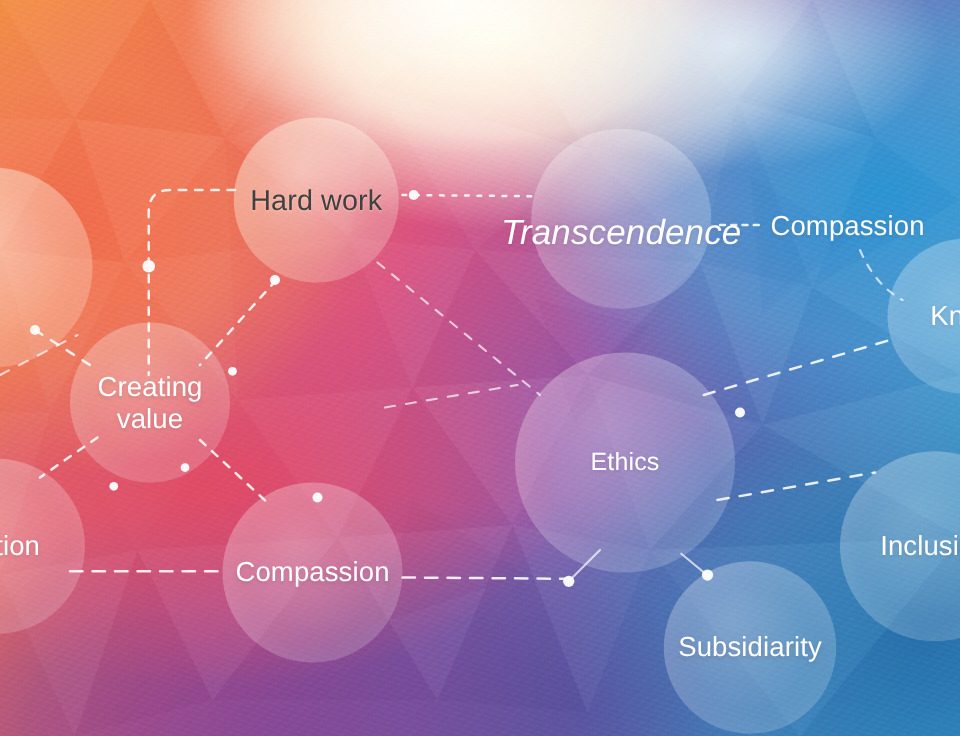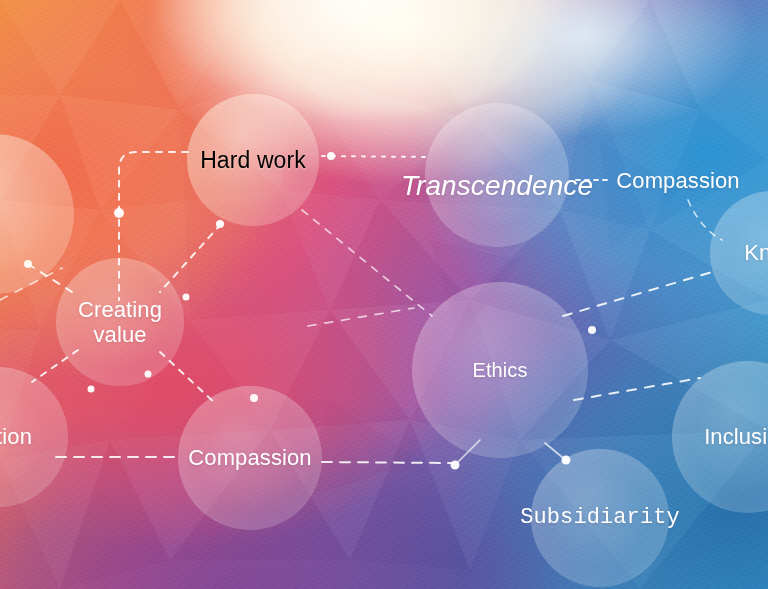--- a/index.html
+++ b/index.html
@@ -60,21 +60,21 @@
     position:absolute;
     color:#ffffff;
     font-weight:400;
     letter-spacing:0.1px;
     text-align:center;
     white-space:pre-line;
     line-height:1.14;
     text-shadow:0 1px 3px rgba(90,60,80,0.18);
     pointer-events:none;
   }
-  .lbl.dark{color:#000000;text-shadow:0 1px 2px rgba(255,240,215,0.45);}
+  .lbl.dark{color:#404040;text-shadow:0 1px 2px rgba(255,240,215,0.45);}
 </style>
 </head>
 <body>
 
 <div id="stage">
 
   <div class="bg bg-base"></div>
   <div class="bg bg-warmtop"></div>
 
   <div class="facets">
@@ -201,16 +201,16 @@
 value</div>
       <div class="bub pale" style="left: 412px; top: 282px; width: 176px; height: 176px;"></div>
       <div class="lbl" style="font-size: 20px; width: 300px; left: 350px; top: 344px; height: 52px; display: flex; align-items: center; justify-content: center;">Ethics</div>
       <div class="bub pale" style="left: -72px; top: 367px; width: 140px; height: 140px;"></div>
       <div class="lbl" style="font-size: 22px; width: 300px; left: -152px; top: 411px; height: 52px; display: flex; align-items: center; justify-content: center;">oration</div>
       <div class="bub pale" style="left: 672px; top: 361px; width: 152px; height: 152px;"></div>
       <div class="lbl" style="font-size: 22px; width: 300px; left: 598px; top: 411px; height: 52px; display: flex; align-items: center; justify-content: center;">Inclusion</div>
       <div class="bub pale" style="left: 178px; top: 386px; width: 144px; height: 144px;"></div>
       <div class="lbl" style="font-size: 22px; width: 300px; left: 100px; top: 432px; height: 52px; display: flex; align-items: center; justify-content: center;">Compassion</div>
       <div class="bub pale" style="left: 531px; top: 449px; width: 138px; height: 138px;"></div>
-      <div class="lbl" style="font-size: 22px; width: 300px; left: 450px; top: 492px; height: 52px; display: flex; align-items: center; justify-content: center; font-family: Liberation Mono, monospace;">Subsidiarity</div>
+      <div class="lbl" style="font-size: 22px; width: 300px; left: 450px; top: 492px; height: 52px; display: flex; align-items: center; justify-content: center;">Subsidiarity</div>
     </div>
 
 </div>
 
 </body></html>

